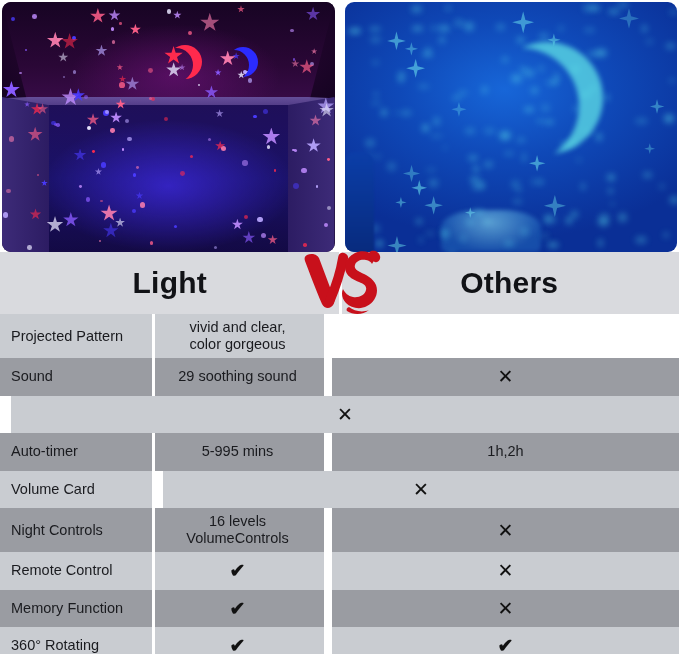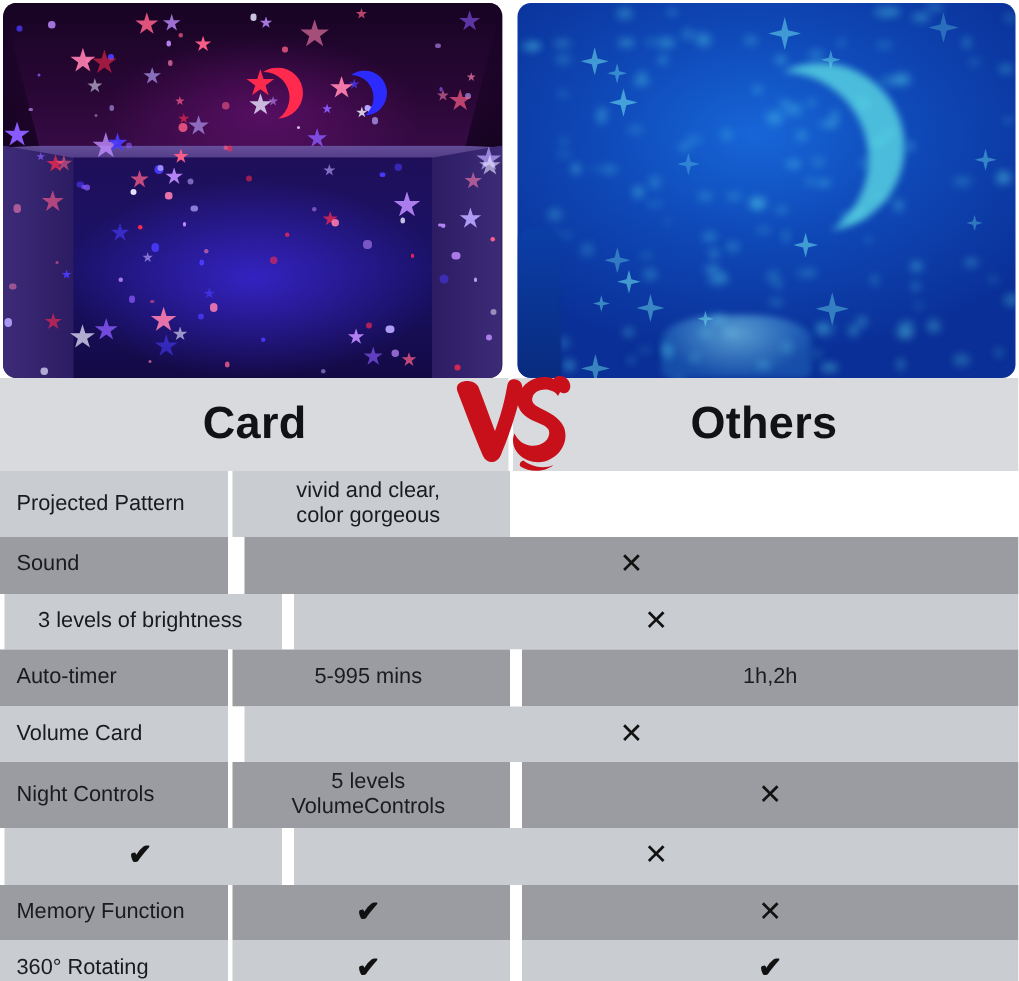--- a/index.html
+++ b/index.html
@@ -169,21 +169,21 @@
     color: #1a1b1f;
     line-height: 1.15;
   }
   .cell-label {
     width: 152px;
     padding-left: 11px;
     justify-content: flex-start;
     text-align: left;
   }
   .cell-ours {
-    width: 185px;
+    width: 169px;
     justify-content: center;
     text-align: center;
     padding-right: 4px;
   }
   .gap-mid { width: 8px; background: #ffffff !important; }
   .cell-others {
     flex: 1 1 0;
     justify-content: center;
     text-align: center;
   }
@@ -512,21 +512,21 @@
           <div class="blue-blob" style="left: 64.2284%; top: 9.43459%; width: 6.2015px; height: 5.0643px; opacity: 0.460505;"></div>
         </div>
       <div class="blue-moon" style="left:44%; top:16%;"></div>
       <div class="sofa"></div>
       <div class="device"></div>
     </div>
   </div>
 
   <div class="header-band">
     <div class="header-half">
-      <span class="header-title">Card</span>
+      <span class="header-title">Light</span>
     </div>
     <div class="header-half">
       <span class="header-title">Others</span>
     </div>
   </div>
   <div class="hdr-divider"></div>
 
   <div class="vs-badge">
     <svg width="80" height="66" viewBox="0 0 80 66">
       <g fill="#c8101b">
@@ -550,30 +550,30 @@
           <span>
             <span class="two-line">vivid and clear,</span>
             <span class="two-line">color gorgeous</span>
           </span>
         </div>
         <div class="gap-mid"></div>
       </div>
       <div class="row">
         <div class="cell cell-label bg-dark">Sound</div>
         <div class="divider-thin"></div>
+        <div class="cell cell-ours bg-dark">
+          <span>29 soothing sound</span>
+        </div>
         <div class="gap-mid"></div>
         <div class="cell cell-others bg-dark">
           <span class="mark cross">✕</span>
         </div>
       </div>
       <div class="row">
         <div class="divider-thin"></div>
-        <div class="cell cell-ours bg-light">
-          <span>3 levels of brightness</span>
-        </div>
         <div class="gap-mid"></div>
         <div class="cell cell-others bg-light">
           <span class="mark cross">✕</span>
         </div>
       </div>
       <div class="row">
         <div class="cell cell-label bg-dark">Auto-timer</div>
         <div class="divider-thin"></div>
         <div class="cell cell-ours bg-dark">
           <span>5-995 mins</span>
@@ -589,30 +589,31 @@
         <div class="gap-mid"></div>
         <div class="cell cell-others bg-light">
           <span class="mark cross">✕</span>
         </div>
       </div>
       <div class="row tall">
         <div class="cell cell-label bg-dark">Night Controls</div>
         <div class="divider-thin"></div>
         <div class="cell cell-ours bg-dark">
           <span>
-            <span class="two-line">5 levels</span>
+            <span class="two-line">16 levels</span>
             <span class="two-line">VolumeControls</span>
           </span>
         </div>
         <div class="gap-mid"></div>
         <div class="cell cell-others bg-dark">
           <span class="mark cross">✕</span>
         </div>
       </div>
       <div class="row">
+        <div class="cell cell-label bg-light">Remote Control</div>
         <div class="divider-thin"></div>
         <div class="cell cell-ours bg-light">
           <span class="mark">✔</span>
         </div>
         <div class="gap-mid"></div>
         <div class="cell cell-others bg-light">
           <span class="mark cross">✕</span>
         </div>
       </div>
       <div class="row">

